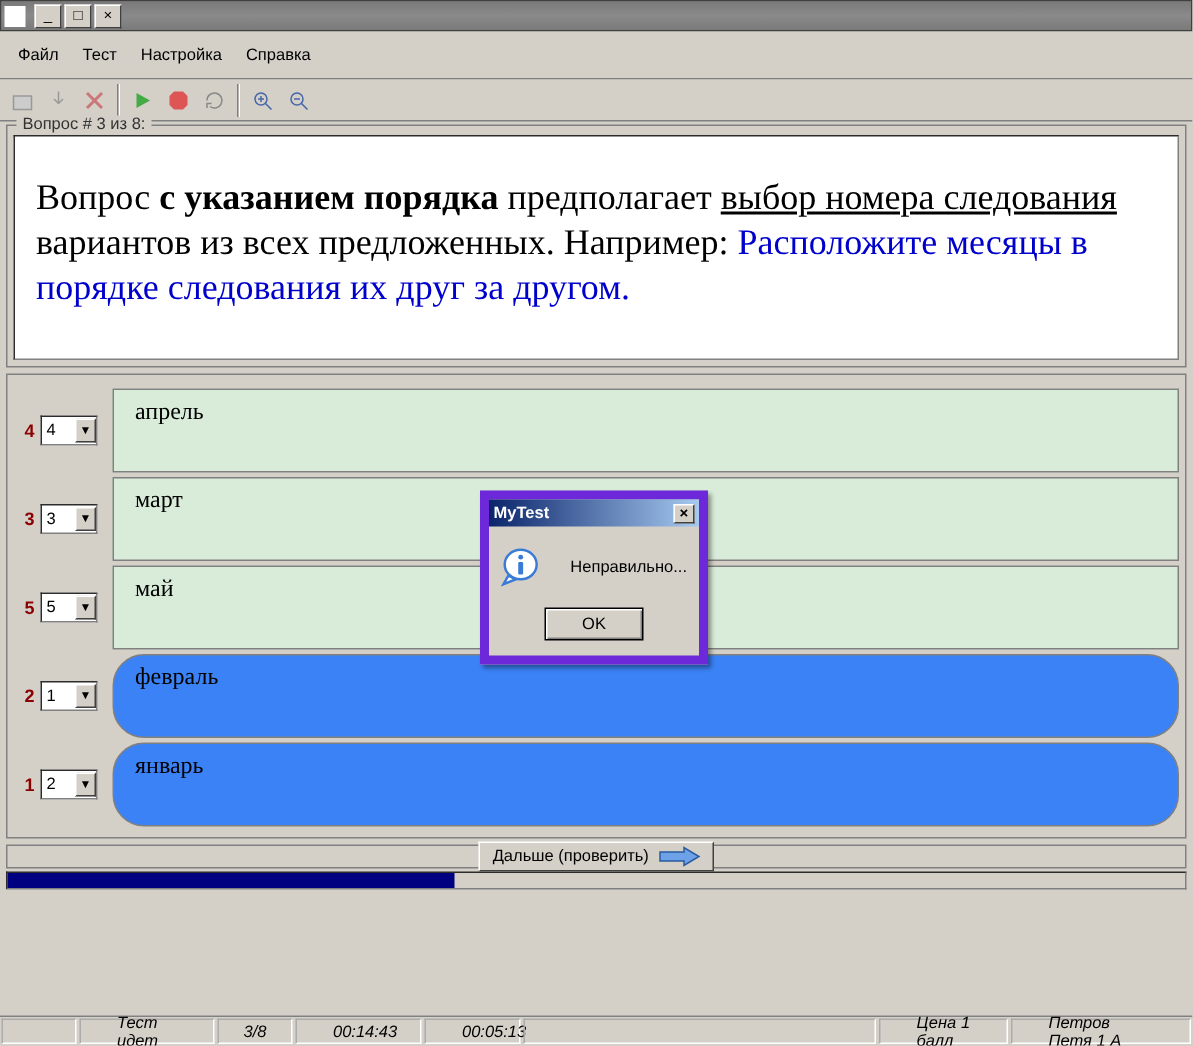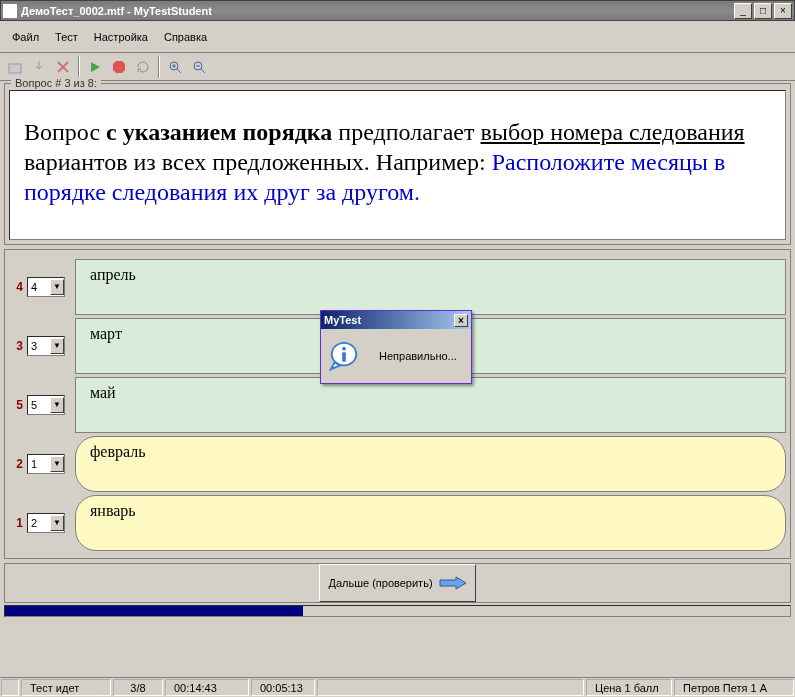--- a/index.html
+++ b/index.html
@@ -33,45 +33,44 @@
   .question-box .u { text-decoration:underline;}
   .question-box .blue { color:#0000cc;}
   .answers-area {}
   .answer-row { display:flex; align-items:center; margin:3px 0;}
   .row-num { width:14px; text-align:right; color:#8b0000; font-weight:bold; font-size:12px;}
   .row-select { width:38px; height:20px; margin:0 4px; background:#fff; border:1px inset #808080; display:flex; align-items:center;}
   .row-select .val { flex:1; padding:0 3px; font-size:11px;}
   .row-select .dd { width:14px; height:16px; background:#d4d0c8; border:1px solid #fff; border-right-color:#404040; border-bottom-color:#404040; font-size:8px; text-align:center; line-height:14px;}
   .answer-card { flex:1; height:56px; border:1px solid #808080; display:flex; align-items:flex-start; padding:6px 14px; font-family:"Times New Roman", serif; font-size:16px; margin-left:6px;}
   .green { background:#d9ebd9;}
-  .peach { background:#fef9c3;border-radius:21px;}
-  .bottom-btn-row { background:#d4d0c8; border:1px solid #808080; margin:2px 4px; height:40px; display:flex; justify-content:center; }
+  .peach { background:#3b82f6;border-radius:21px;}
+  .bottom-btn-row { background:#d4d0c8; border:1px solid #808080; margin:2px 4px; height:16px; display:flex; align-items:center; justify-content:center; }
   .next-btn { background:#d4d0c8; border:1px solid #fff; border-right-color:#404040; border-bottom-color:#404040; padding:2px 8px; display:flex; align-items:center; gap:6px; font-size:11px;}
   .arrow-blue { width:28px; height:14px; }
   .progress-outer { margin:2px 4px 0 4px; height:12px; background:#d4d0c8; border:1px inset #808080; position:relative;}
   .progress-inner { position:absolute; left:0; top:0; bottom:0; width:38%; background:#000080;}
   .statusbar { position:absolute; left:0; right:0; bottom:0; height:20px; background:#d4d0c8; border-top:1px solid #808080; display:flex; font-size:11px;}
-  .status-cell { border:1px inset #fff; padding:2px 8px; margin:1px; display:flex; align-items:center;}
+  .status-cell { border:1px inset #fff; padding:2px 24px; margin:1px; display:flex; align-items:center;font-style:italic;}
   
-  .dialog { position:absolute; left:320px; top:310px; width:152px; background:#d4d0c8; border:1px solid #6d28d9; box-shadow:2px 2px 3px rgba(0,0,0,0.4);}
+  .dialog { position:absolute; left:320px; top:327px; width:152px; background:#d4d0c8; border:6px solid #6d28d9; box-shadow:2px 2px 3px rgba(0,0,0,0.4);}
   .dialog .dlg-title { height:18px; background:linear-gradient(90deg,#0a246a,#a6caf0); color:#fff; font-weight:bold; font-size:11px; display:flex; align-items:center; padding:0 3px;}
   .dialog .dlg-title .spacer{flex:1;}
   .dialog .dlg-close { width:14px; height:13px; background:#d4d0c8; border:1px solid #fff; border-right-color:#404040; border-bottom-color:#404040; font-size:10px; text-align:center; line-height:11px; color:#000;}
   .dialog .dlg-body { padding:12px 8px; display:flex; align-items:center; gap:20px;}
   .dialog .dlg-body .info-icon { width:30px; height:30px;}
   .dialog .dlg-msg { font-size:11px;}
   .dialog .dlg-actions { text-align:center; padding-bottom:10px;}
   .dialog .dlg-ok { width:66px; height:22px; background:#d4d0c8; border:1px solid #000; box-shadow:inset 1px 1px #fff, inset -1px -1px #808080; font-size:11px;}
 </style>
 </head>
 <body>
 
 <div class="titlebar">
   <span class="app-icon"></span>
-  <span class="title">ДемоТест_0002.mtf - MyTestStudent</span>
   <span class="winbtn">_</span>
   <span class="winbtn">□</span>
   <span class="winbtn">×</span>
 </div>
 
 <div class="menubar">
   <span class="menuitem">Файл</span>
   <span class="menuitem">Тест</span>
   <span class="menuitem">Настройка</span>
   <span class="menuitem">Справка</span>
@@ -209,13 +208,16 @@
   </div>
   <div class="dlg-body">
     <svg class="info-icon" viewBox="0 0 32 32">
       <ellipse cx="16" cy="14" rx="13" ry="12" fill="#fff" stroke="#3a7bd5" stroke-width="2"></ellipse>
       <circle cx="16" cy="8" r="2" fill="#3a7bd5"></circle>
       <rect x="14" y="12" width="4" height="10" rx="1" fill="#3a7bd5"></rect>
       <path d="M6 23 L2 30 L12 26 Z" fill="#fff" stroke="#3a7bd5" stroke-width="2"></path>
     </svg>
     <span class="dlg-msg">Неправильно...</span>
   </div>
+  <div class="dlg-actions">
+    <button class="dlg-ok">OK</button>
+  </div>
 </div>
 
 </body></html>

